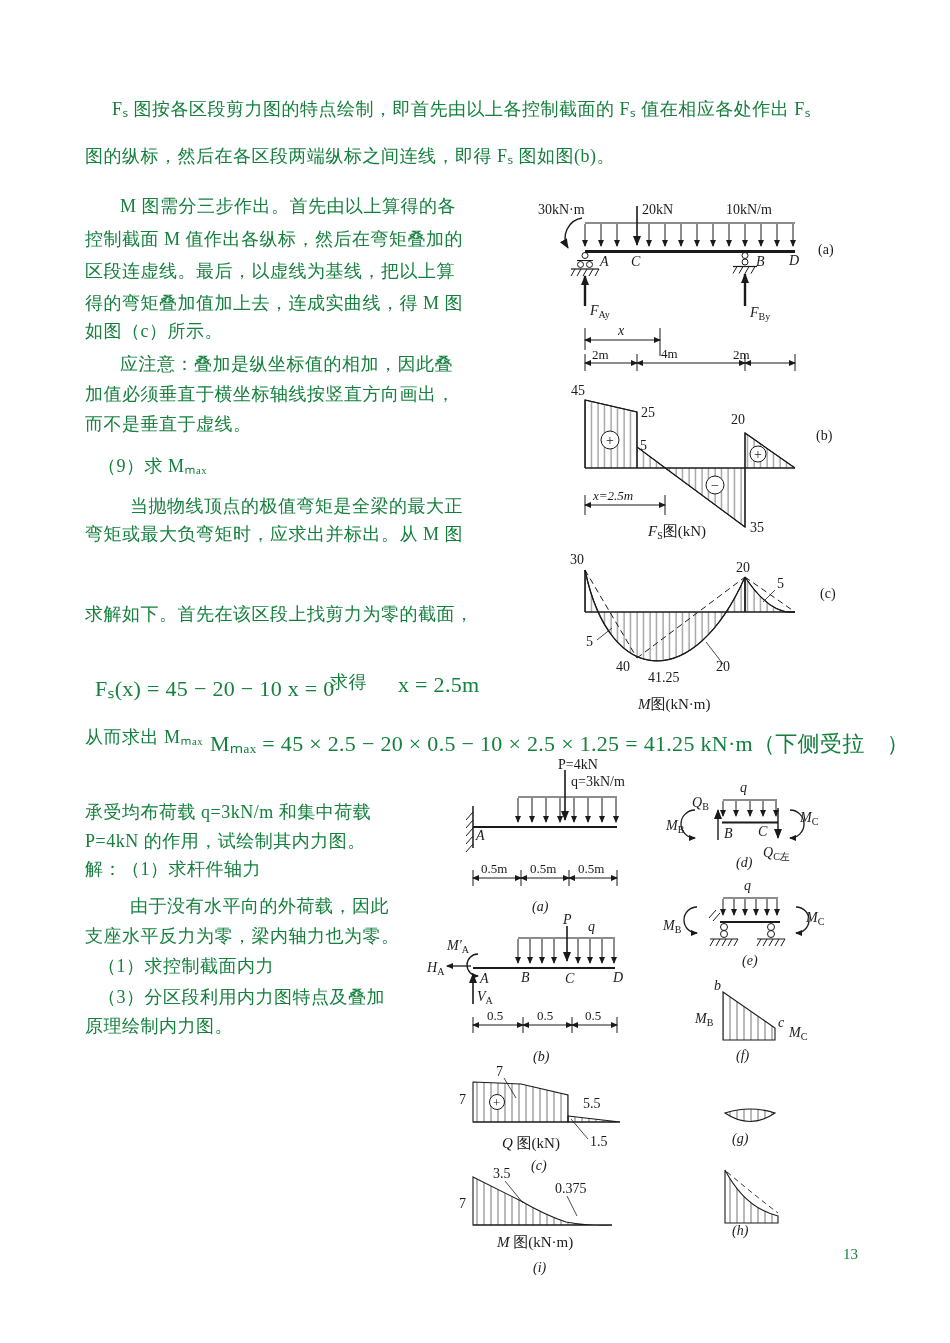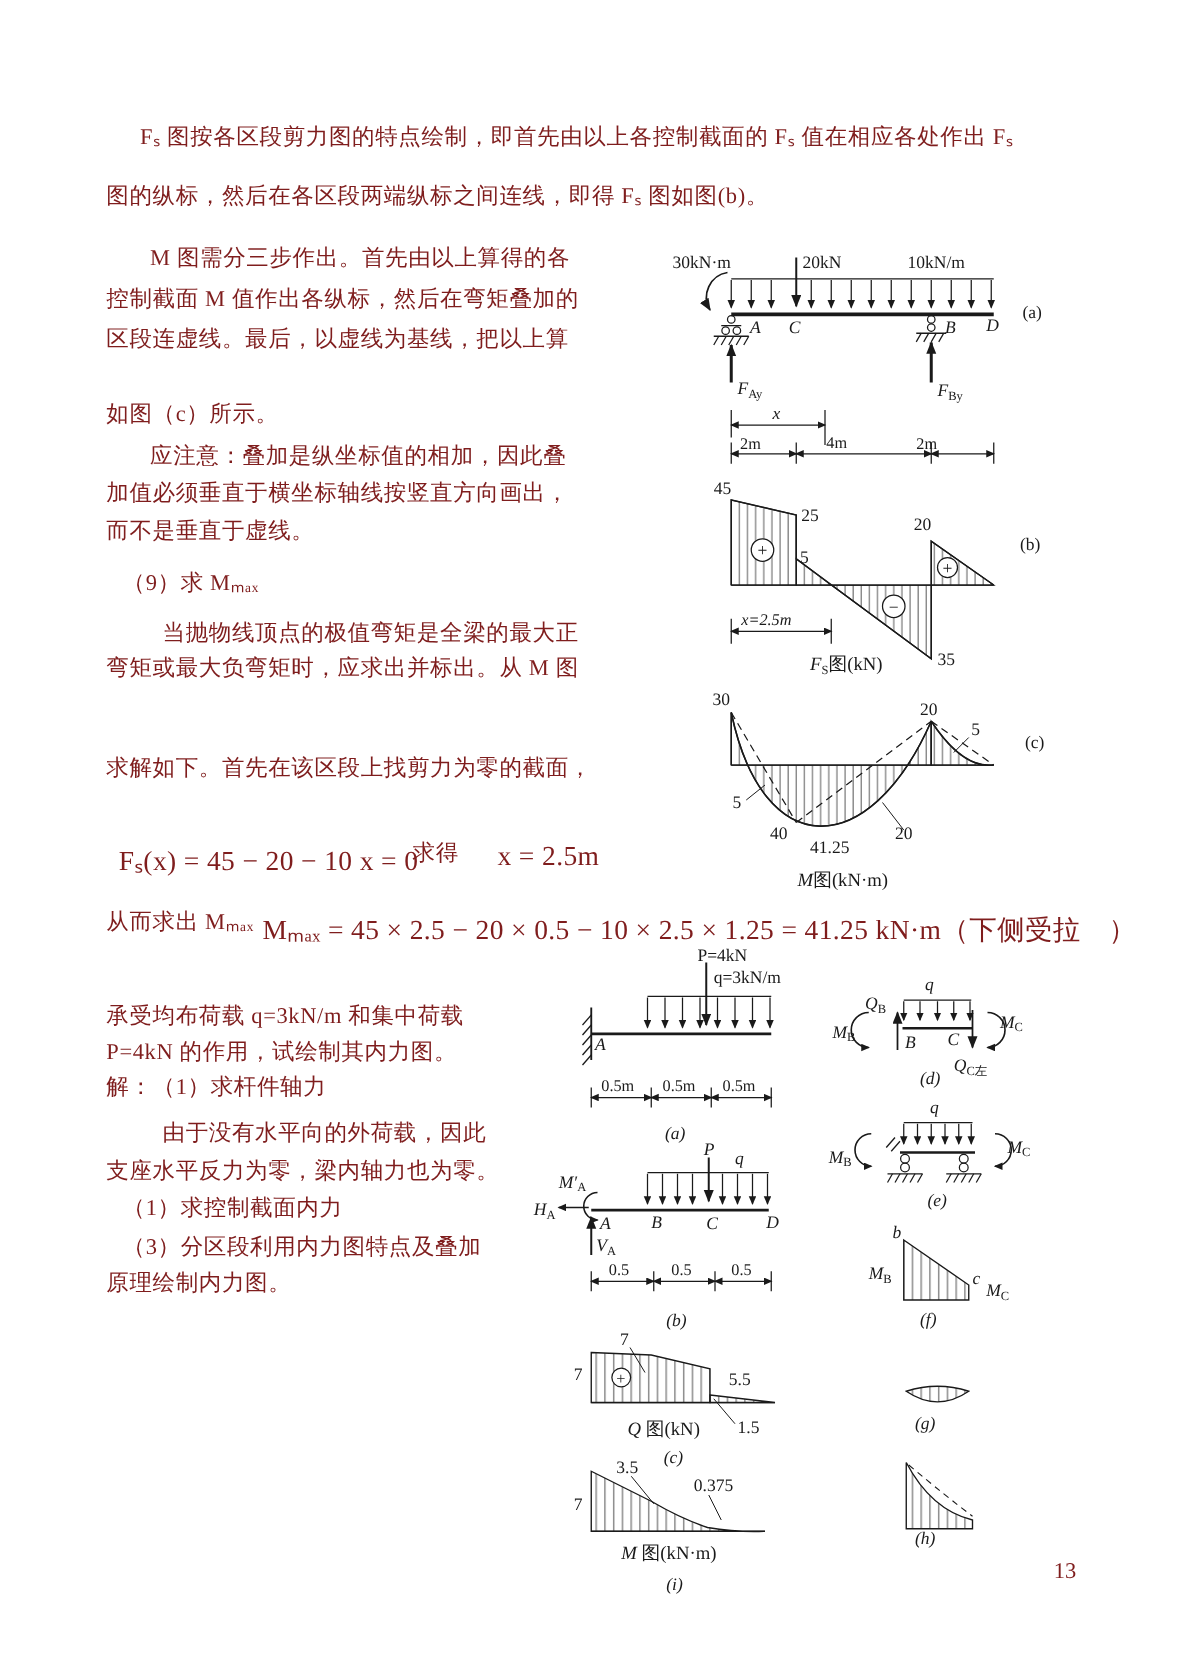--- a/index.html
+++ b/index.html
@@ -1,38 +1,39 @@
 <!DOCTYPE html>
 <html><head>
 <meta charset="utf-8">
 <style>
   html,body{margin:0;padding:0;background:#ffffff;}
   .page{position:relative;width:950px;height:1343px;background:#ffffff;overflow:hidden;
-        font-family:"Liberation Serif",serif;color:#7f1d1d;}
+        font-family:"Liberation Serif",serif;color:#15803d;}
   .tl{position:absolute;white-space:nowrap;font-size:18px;line-height:22px;letter-spacing:0.5px;}
   .fm{position:absolute;white-space:nowrap;font-size:22px;letter-spacing:0.3px;}
   .diag{position:absolute;}
   svg text{font-family:"Liberation Serif",serif;fill:#1a1a1a;}
   .dt{font-size:14px;}
   .dts{font-size:13px;}
   .it{font-style:italic;}
   .sub{font-size:10px;}
-  .pgnum{position:absolute;font-size:18px;}
+  .pgnum{position:absolute;font-size:15px;}
 </style>
 </head>
 <body>
 
 <div class="page">
 
   <div class="tl" style="left:112px;top:98px">Fₛ 图按各区段剪力图的特点绘制，即首先由以上各控制截面的 Fₛ 值在相应各处作出 Fₛ</div>
   <div class="tl" style="left:85px;top:145px">图的纵标，然后在各区段两端纵标之间连线，即得 Fₛ 图如图(b)。</div>
 
   <div class="tl" style="left:120px;top:195px">M 图需分三步作出。首先由以上算得的各</div>
   <div class="tl" style="left:85px;top:228px">控制截面 M 值作出各纵标，然后在弯矩叠加的</div>
   <div class="tl" style="left:85px;top:260px">区段连虚线。最后，以虚线为基线，把以上算</div>
+  <div class="tl" style="left:85px;top:292px">得的弯矩叠加值加上去，连成实曲线，得 M 图</div>
   <div class="tl" style="left:85px;top:320px">如图（c）所示。</div>
   <div class="tl" style="left:120px;top:353px">应注意：叠加是纵坐标值的相加，因此叠</div>
   <div class="tl" style="left:85px;top:383px">加值必须垂直于横坐标轴线按竖直方向画出，</div>
   <div class="tl" style="left:85px;top:413px">而不是垂直于虚线。</div>
 
   <div class="tl" style="left:98px;top:455px">（9）求 Mₘₐₓ</div>
 
   <div class="tl" style="left:85px;top:523px">弯矩或最大负弯矩时，应求出并标出。从 M 图</div>
   <div class="tl" style="left:130px;top:495px">当抛物线顶点的极值弯矩是全梁的最大正</div>
   <div class="tl" style="left:85px;top:603px">求解如下。首先在该区段上找剪力为零的截面，</div>

